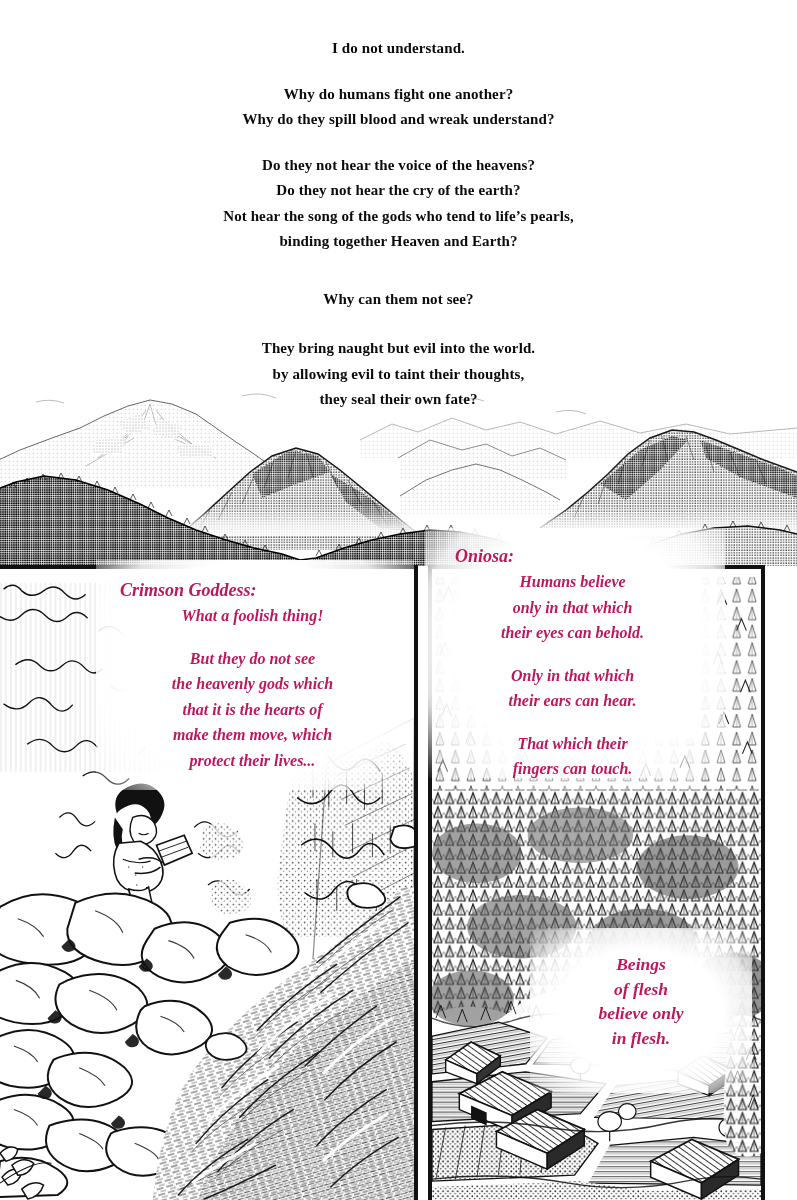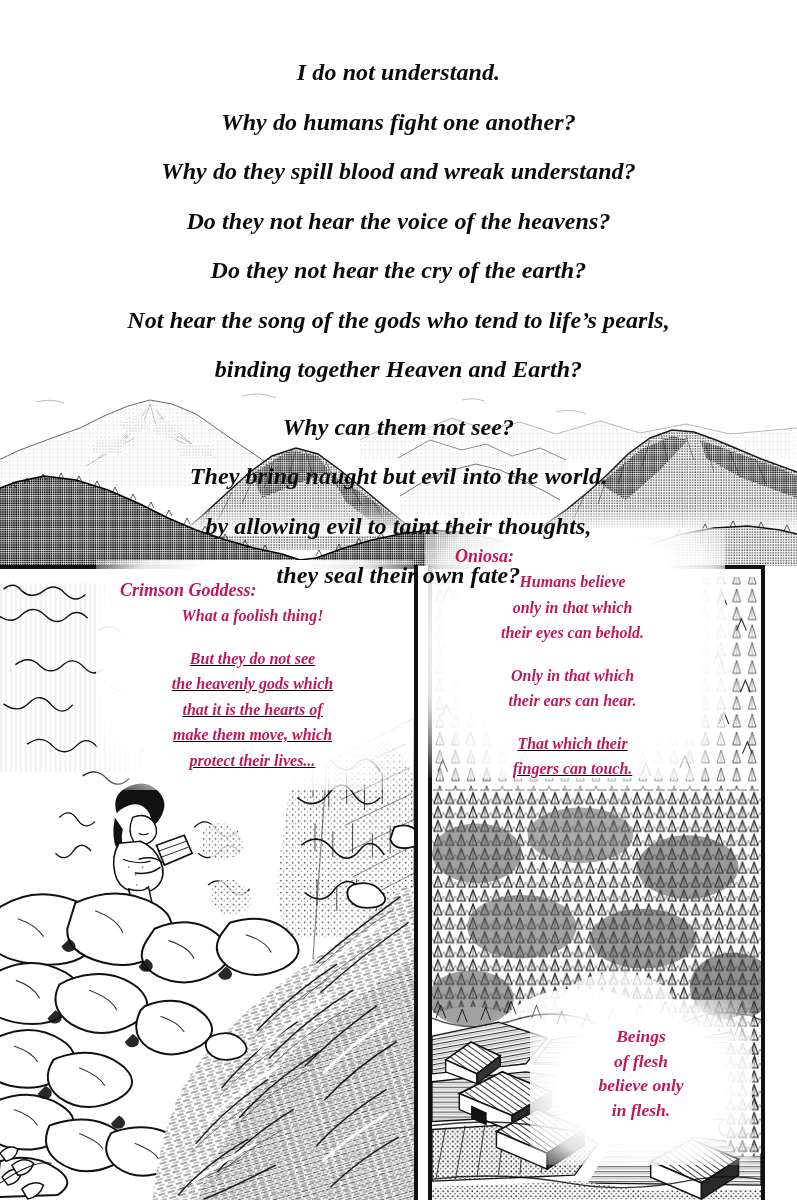--- a/index.html
+++ b/index.html
@@ -24,28 +24,26 @@
     width: 797px;
     text-align: center;
     z-index: 40;
     pointer-events: none;
   }
   .stanza {
     margin: 0 0 20px 0;
   }
   .nline {
     display: block;
-    font-style: italic;
     font-weight: bold;
-    font-size: 24px;
+    font-size: 15px;
     line-height: 25.5px;
     color: #0b0b0b;
     letter-spacing: 0.1px;
     white-space: nowrap;
-    margin-top: 24px;
   }
 
   
   .art {
     position: absolute;
     display: block;
   }
   #mountains-art {
     left: 0; top: 388px;
     width: 797px; height: 178px;
@@ -101,21 +99,21 @@
     font-size: 18px;
     line-height: 25px;
     text-align: left;
   }
   .dbody {
     font-size: 16px;
     line-height: 25.5px;
     text-align: center;
   }
   .dgroup { margin-bottom: 17px; }
-  .dgroup:last-child { margin-bottom: 0; text-decoration: underline; }
+  .dgroup:last-child { margin-bottom: 0; }
 
   #balloon-left {
     left: 120px;
     top: 578px;
     width: 265px;
   }
   #balloon-left .glow {
     position: absolute;
     left: -24px; top: -18px;
     width: 318px; height: 230px;
@@ -129,21 +127,21 @@
   }
   #balloon-right .glow {
     position: absolute;
     left: -30px; top: -16px;
     width: 300px; height: 250px;
     background: radial-gradient(ellipse at 50% 45%, rgba(255,255,255,1) 0%, rgba(255,255,255,1) 57%, rgba(255,255,255,0.86) 75%, rgba(255,255,255,0) 100%);
     z-index: -1;
   }
   #balloon-flesh {
     left: 566px;
-    top: 1024px;
+    top: 952px;
     width: 150px;
   }
   #balloon-flesh .glow {
     position: absolute;
     left: -36px; top: -24px;
     width: 222px; height: 165px;
     background: radial-gradient(ellipse at 50% 50%, rgba(255,255,255,1) 0%, rgba(255,255,255,1) 52%, rgba(255,255,255,0.85) 72%, rgba(255,255,255,0) 100%);
     z-index: -1;
   }
   #balloon-flesh .dbody { font-size: 17.5px; line-height: 24.5px; }

